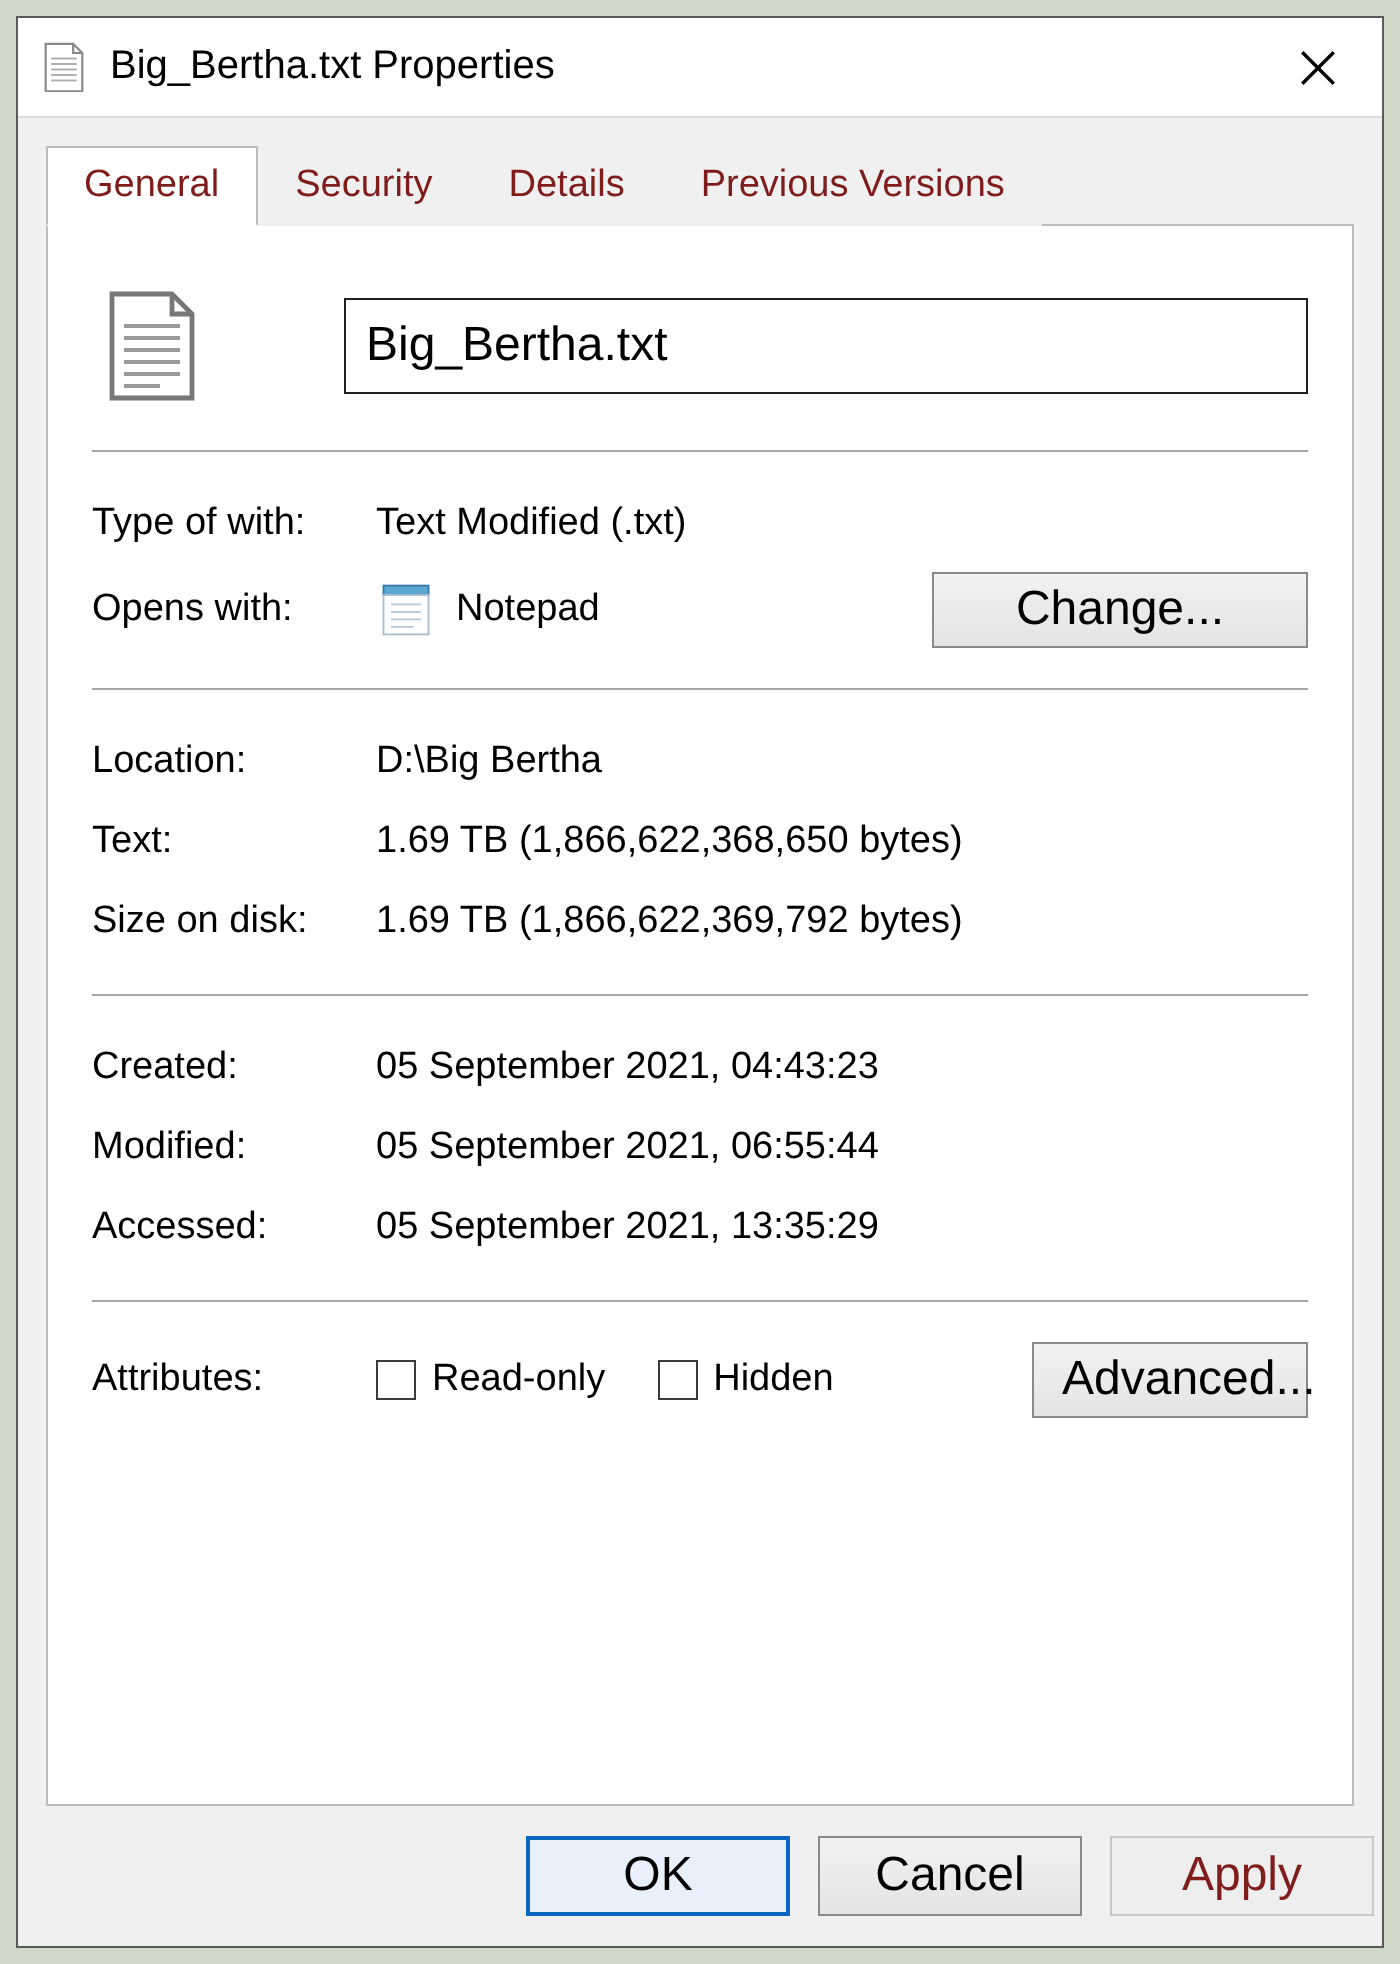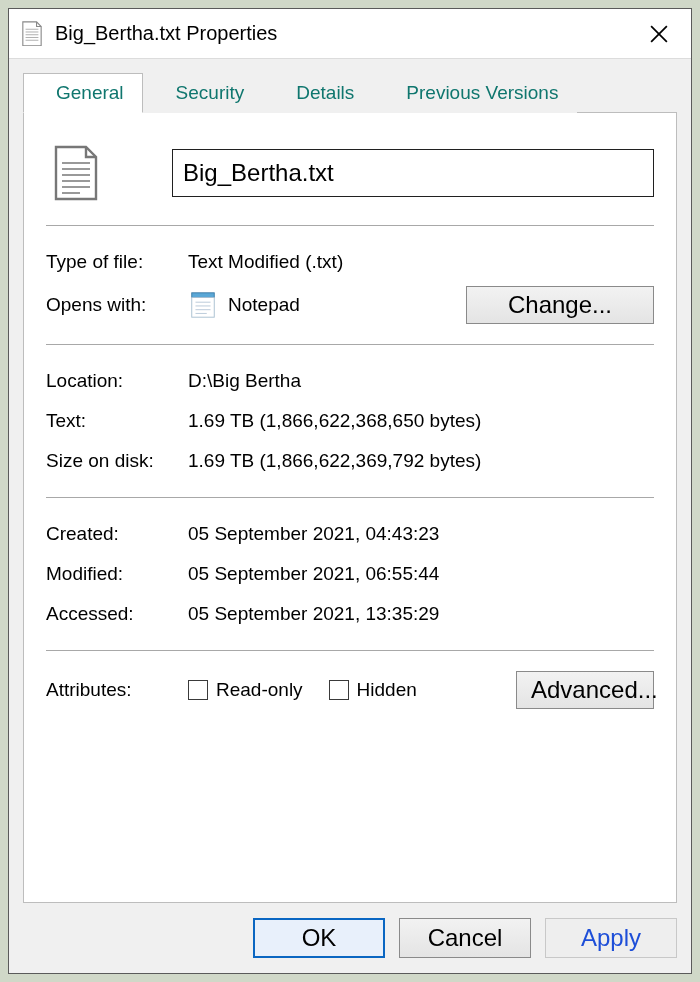--- a/index.html
+++ b/index.html
@@ -48,23 +48,23 @@
     display: flex;
     flex-direction: column;
   }
   .tabstrip {
     display: flex;
     align-items: flex-end;
     position: relative;
     z-index: 2;
   }
   .tab {
-    padding: 8px 18px 8px 32px;
+    padding: 8px 18px 8px 18px;
     font-size: 19px;
-    color: #0f766e;
+    color: #7f1d1d;
     background: #f0f0f0;
     border: 1px solid transparent;
     cursor: pointer;
     margin-bottom: -1px;
   }
   .tab.active {
     background: #fff;
     border: 1px solid #bdbdbd;
     border-bottom: 1px solid #fff;
   }
@@ -130,30 +130,30 @@
     border: 1px solid #3a3a3a;
     margin-right: 8px;
     background: #fff;
   }
   .footer {
     height: 70px;
     background: #f0f0f0;
     display: flex;
     align-items: center;
     justify-content: flex-end;
-    padding: 0 14px;
+    padding: 0 4px;
     gap: 14px;
   }
   .footer .btn { width: 132px; height: 40px; }
   .btn.ok {
     background: #e8f0fb;
     border: 2px solid #0a66c2;
   }
   .btn.apply {
-    color: #1d4ed8;
+    color: #7f1d1d;
     background: #eeeeee;
     border: 1px solid #c8c8c8;
     cursor: default;
   }
 </style>
 </head>
 <body>
 
 <div class="window">
 
@@ -202,21 +202,21 @@
               <line x1="5" y1="21" x2="19" y2="21" stroke="#999" stroke-width="1"></line>
               <line x1="5" y1="24" x2="14" y2="24" stroke="#999" stroke-width="1"></line>
             </svg>
           </span>
           <input class="filename-input" type="text" value="Big_Bertha.txt" style="">
         </div>
       </div>
 
       <div class="section">
         <div class="row">
-          <span class="label">Type of file:</span>
+          <span class="label">Type of with:</span>
           <span class="value">Text Modified (.txt)</span>
         </div>
         <div class="row">
           <span class="label">Opens with:</span>
           <span class="value" style="display:flex;align-items:center;">
             <span class="notepad-icon">
               <svg viewBox="0 0 32 32">
                 <rect x="4" y="3" width="24" height="5" fill="#5aa7d6" stroke="#3a7aa6"></rect>
                 <rect x="4" y="8" width="24" height="21" fill="#fff" stroke="#a8bfd0"></rect>
                 <line x1="8" y1="13" x2="24" y2="13" stroke="#b8c8d8"></line>

